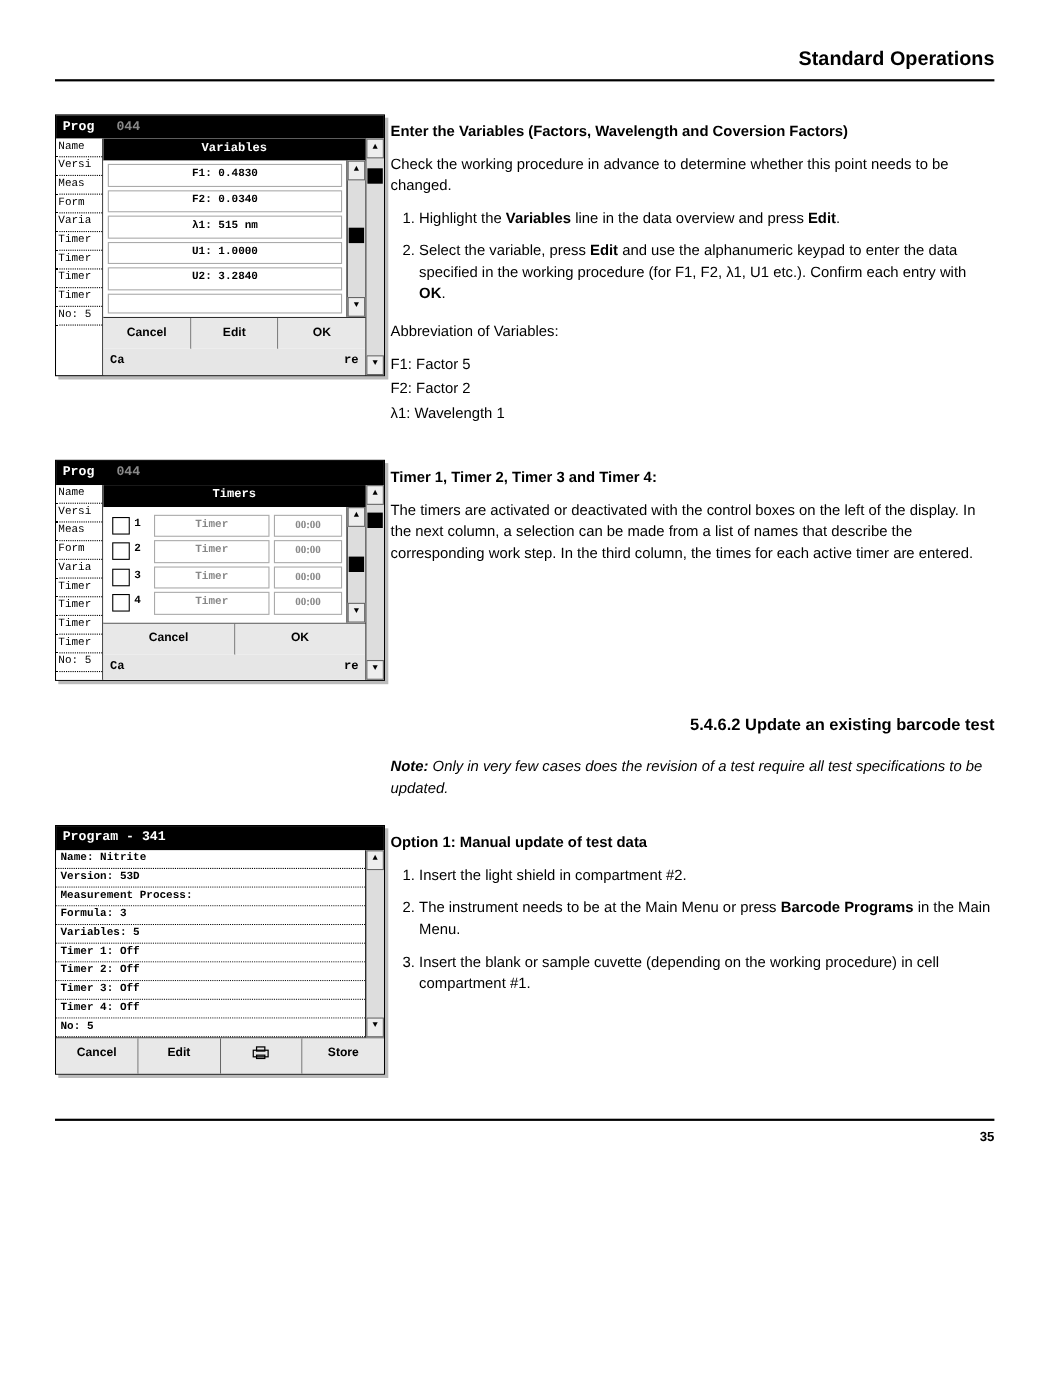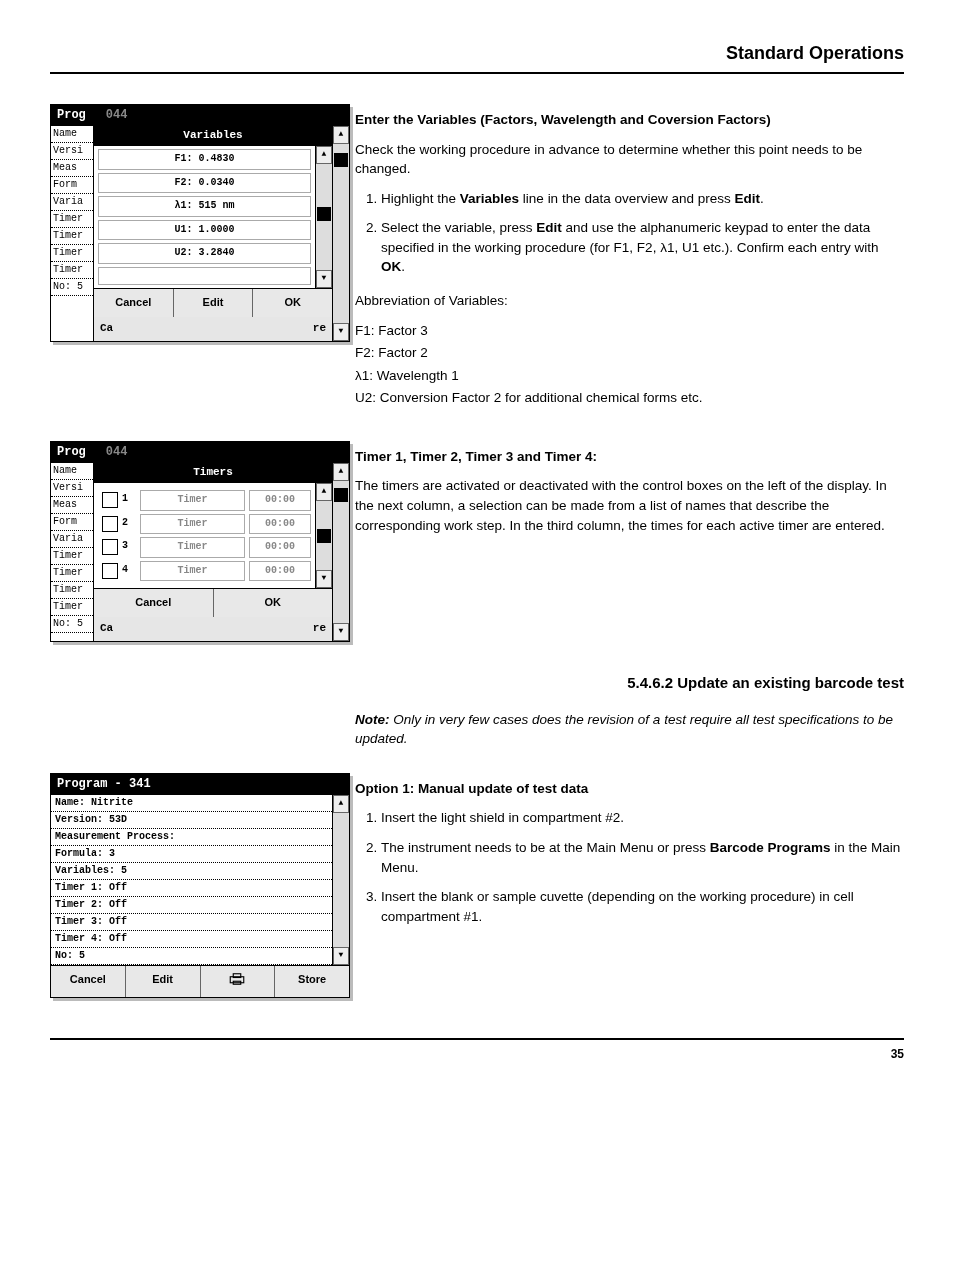--- a/index.html
+++ b/index.html
@@ -130,21 +130,21 @@
     margin:auto 4px;
     flex-shrink:0;
   }
   .timer-num { width:14px; font-weight:bold; font-size:10px; line-height:18px;}
   .timer-name {
     flex:1;border:1px solid #aaa;text-align:center;
     color:#888;font-size:10px;font-weight:bold;padding:2px 0;margin:0 4px;
   }
   .timer-time {
     width:60px;border:1px solid #aaa;text-align:center;
-    color:#888;font-size:10px;font-weight:bold;padding:2px 0;
+    color:#888;font-size:10px;font-weight:bold;padding:2px 0;font-family:Liberation Serif, serif;
   }
 
   
   .prog-list div {
     border-bottom:1px dotted #000;
     padding:1px 4px;
     font-size:10px;
     background:#fff;
     height:14px;line-height:14px;
   }
@@ -257,24 +257,23 @@
     <ol>
       <li>
         <span>Highlight the </span><span class="bold">Variables</span><span> line in the data overview and press </span><span class="bold">Edit</span><span>.</span>
       </li>
       <li>
         <span>Select the variable, press </span><span class="bold">Edit</span><span> and use the alphanumeric keypad to enter the data specified in the working procedure (for F1, F2, λ1, U1 etc.). Confirm each entry with </span><span class="bold">OK</span><span>.</span>
       </li>
     </ol>
     <p>Abbreviation of Variables:</p>
     <div class="abbr">
-      <p>F1: Factor 3</p>
+      <p>F1: Factor 5</p>
       <p>F2: Factor 2</p>
       <p>λ1: Wavelength 1</p>
-      <p>U2: Conversion Factor 2 for additional chemical forms etc.</p>
     </div>
   </div>
 </div>
 
 <div class="row">
   <div class="left-col">
     <div class="device">
       <div class="dev-titlebar" style="display:flex;">
         <span>Prog</span>
         <span style="color:#888;margin-left:20px;">044</span>

